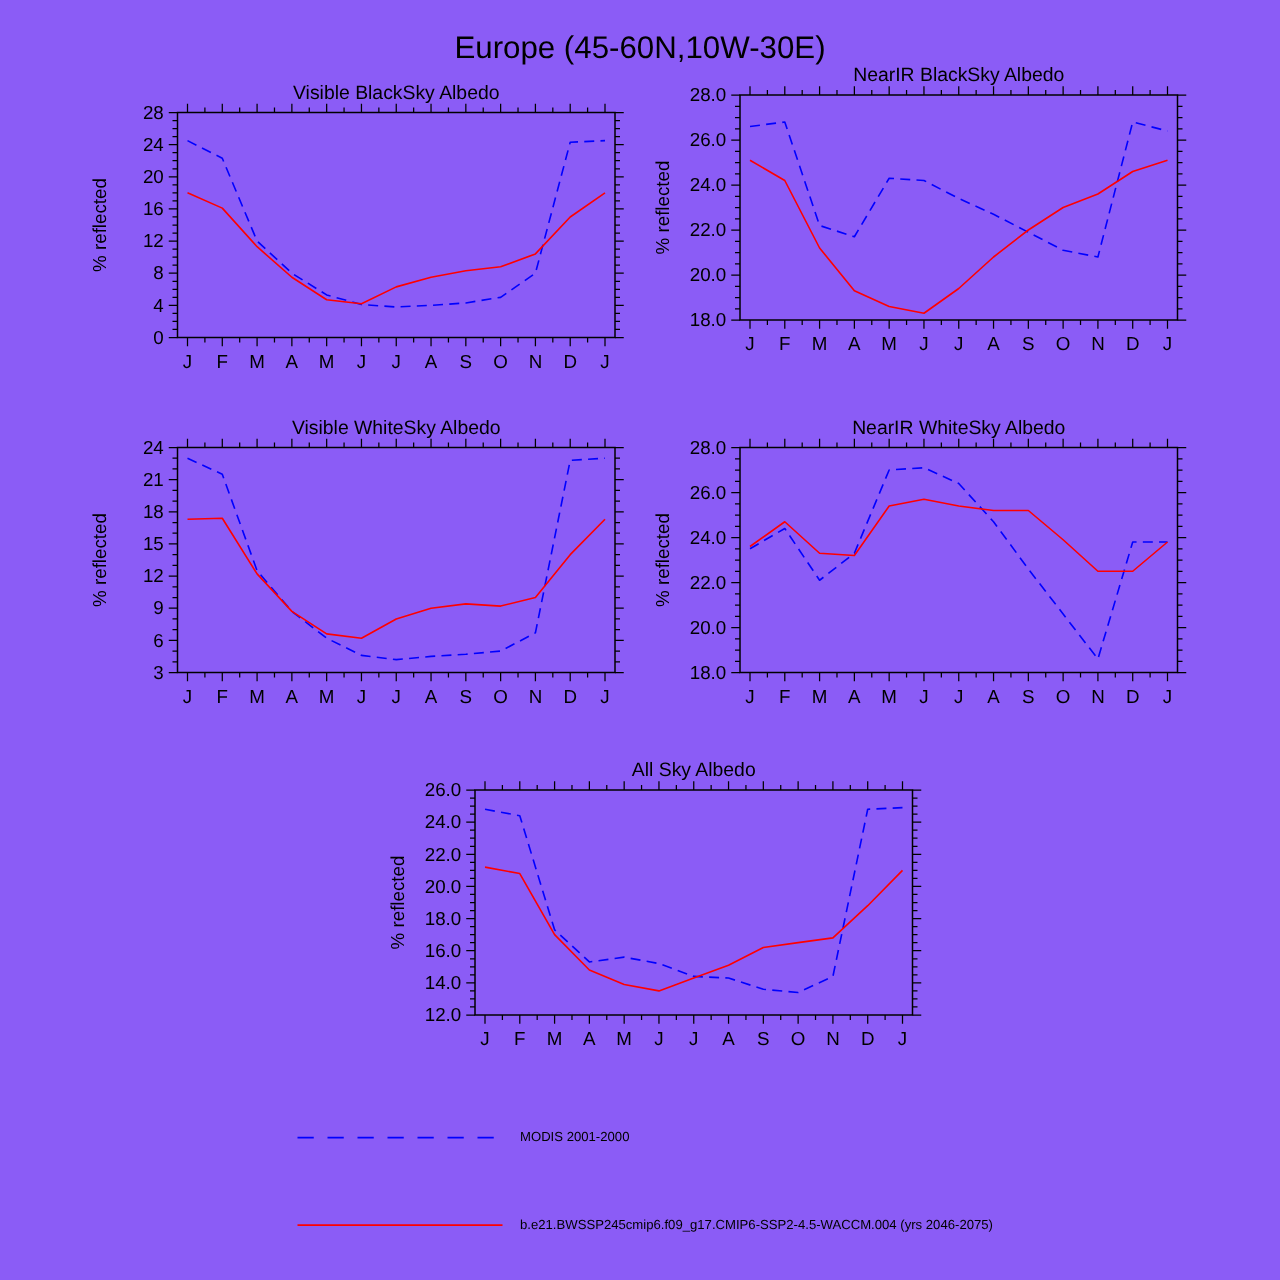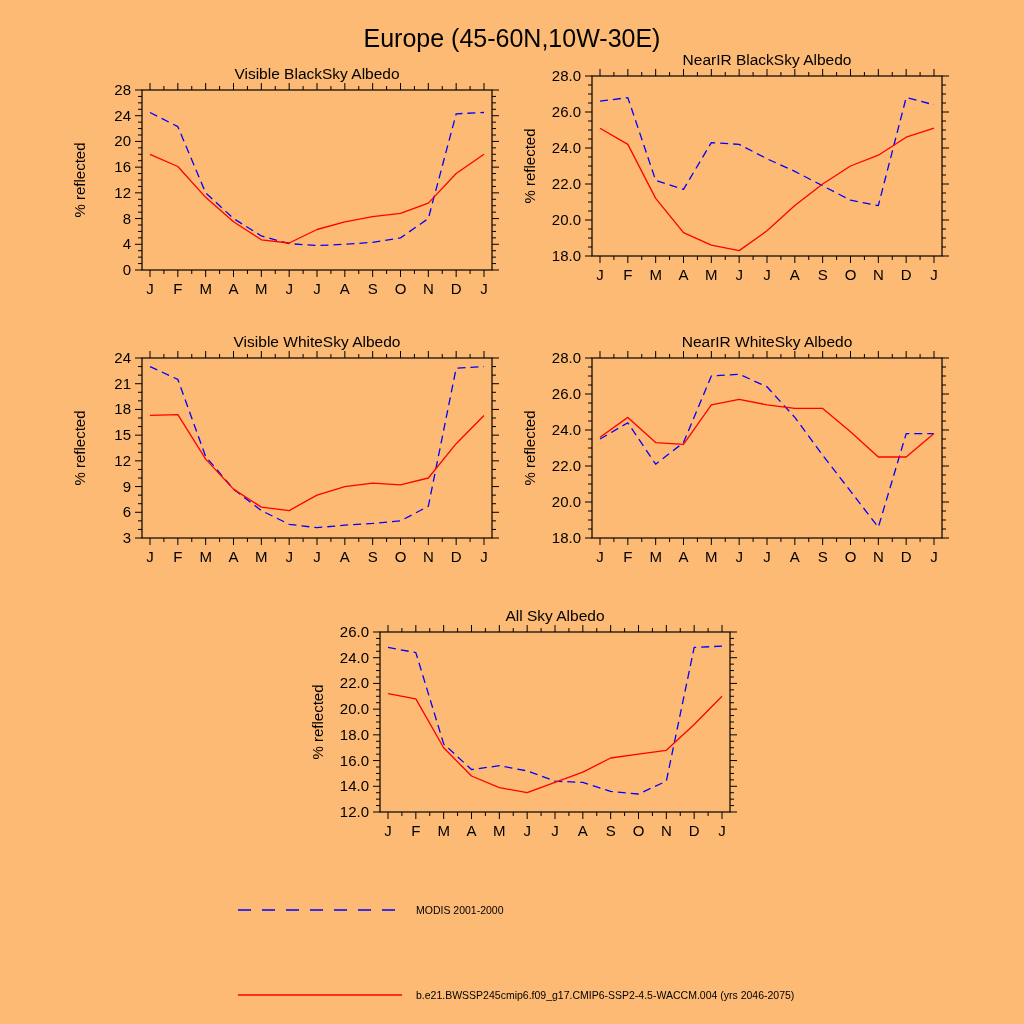--- a/index.html
+++ b/index.html
@@ -1,17 +1,17 @@
 <!DOCTYPE html>
 <html><head>
 <meta charset="utf-8">
 <style>
   html,body { margin:0; padding:0; background:#ffffff; }
   body { font-family:"Liberation Sans", sans-serif; color:#000; }
-  .page { position:relative; width:1024px; height:1024px; background:#fdba74; overflow:hidden; }
+  .page { position:relative; width:1024px; height:1024px; background:#8b5cf6; overflow:hidden; }
   .main-title {
     position:absolute; top:24px; left:0; width:100%;
     text-align:center; font-size:25px; color:#000;
   }
   figure.chart { position:absolute; margin:0; padding:0; }
   .legend-row { position:absolute; display:flex; align-items:center; gap:12px; }
   .legend-row span { font-size:10.5px; color:#000; white-space:nowrap; }
   svg text { font-family:"Liberation Sans", sans-serif; fill:#000; }
 </style>
 </head>
@@ -656,20 +656,20 @@
         <polyline points="86.00,89.71 113.83,94.86 141.67,143.71 169.50,172.00 197.33,183.57 225.17,188.71 253.00,178.43 280.83,168.14 308.67,154.00 336.50,150.14 364.33,146.29 392.17,120.57 420.00,92.29" fill="none" stroke="#ff0000" stroke-width="1.3" stroke-linejoin="round"></polyline>
       </svg></figure>
 
   <div class="legend-row" style="left:236px; top:904px;">
     <svg width="168" height="8">
       <line x1="2" y1="4" x2="166" y2="4" stroke-width="1.4" stroke="#0000ff" stroke-dasharray="13,11"></line>
     </svg>
     <span>MODIS 2001-2000</span>
   </div>
 
-  <div class="legend-row" style="left:236px; top:974px;margin-top:15px;">
+  <div class="legend-row" style="left:236px; top:974px;">
     <svg width="168" height="8">
       <line x1="2" y1="4" x2="166" y2="4" stroke-width="1.4" stroke="#ff0000"></line>
     </svg>
     <span>b.e21.BWSSP245cmip6.f09_g17.CMIP6-SSP2-4.5-WACCM.004 (yrs 2046-2075)</span>
   </div>
 
 </div>
 
 </body></html>

